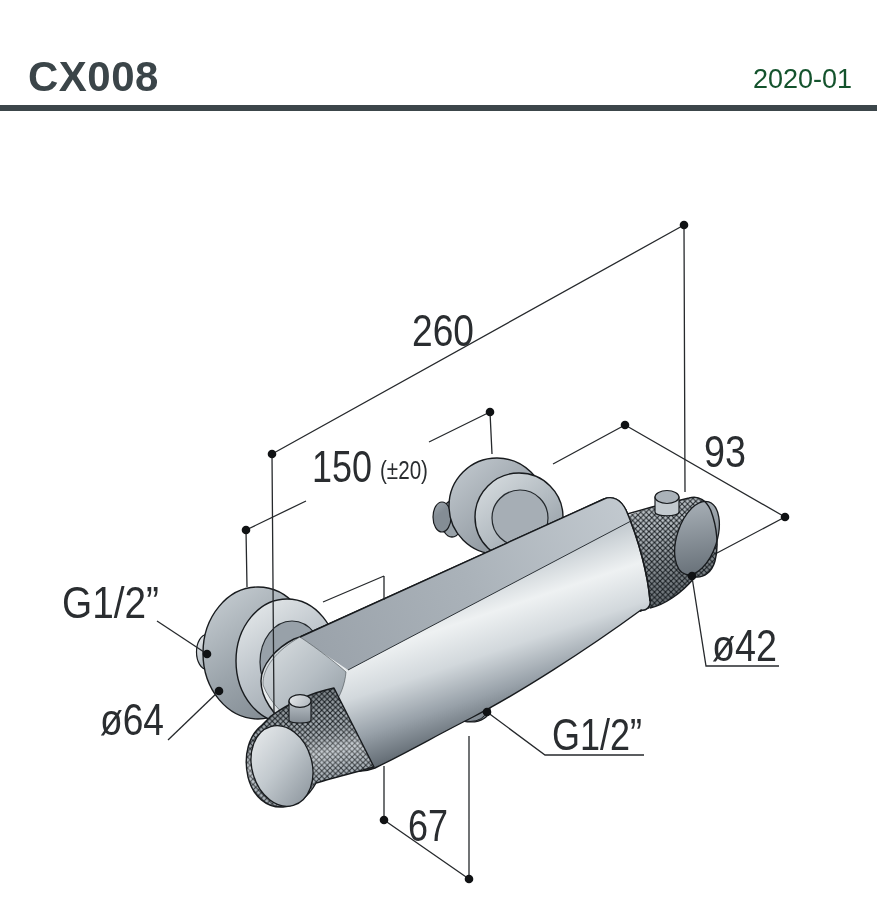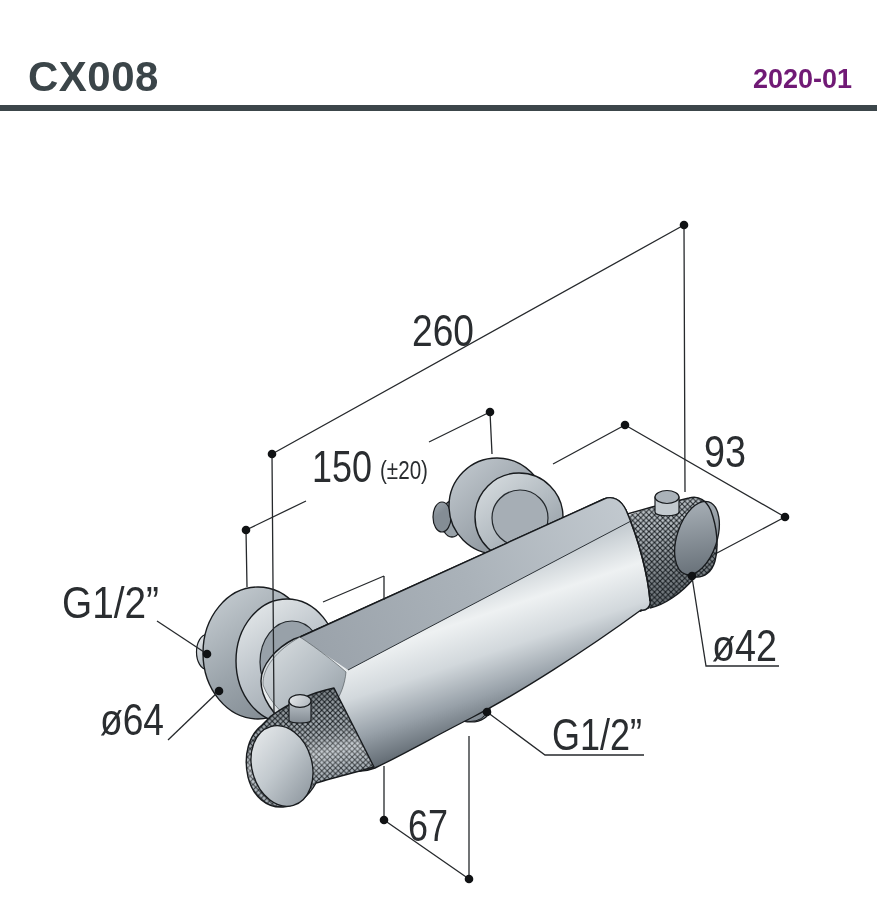--- a/index.html
+++ b/index.html
@@ -11,22 +11,22 @@
     overflow:hidden;
     margin-top:20px;
   }
   .hdr-code{
     position:absolute;left:28px;top:36px;
     font-size:42px;font-weight:bold;letter-spacing:0.5px;
     color:#3b4549;line-height:1;
   }
   .hdr-rev{
     position:absolute;right:25px;top:46px;
-    font-size:27px;font-weight:700;
-    color:#701a75;line-height:1;
+    font-size:27px;font-weight:400;
+    color:#14532d;line-height:1;
   }
   .hdr-rule{
     position:absolute;left:0;top:85px;width:877px;height:6px;
     background:#3c464a;
   }
   svg{position:absolute;left:0;top:0;}
   .dim-line{stroke:#26292c;stroke-width:1.3;fill:none;}
   .dim-dot{fill:#101214;stroke:none;}
   .dim-text{fill:#2a2d30;}
   .outline{fill:none;stroke:#181b1e;stroke-width:1.4;stroke-linejoin:round;}

